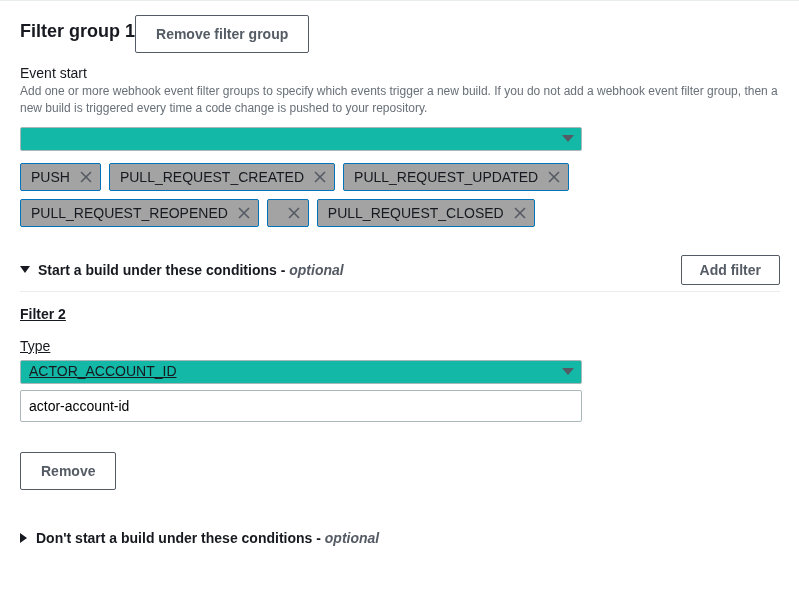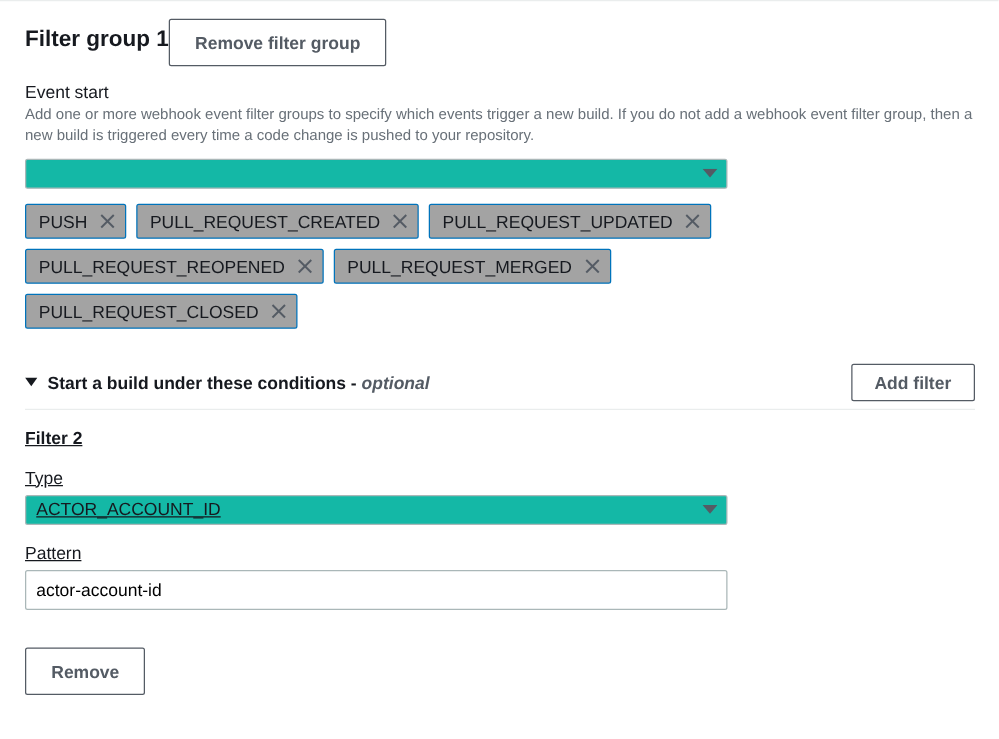--- a/index.html
+++ b/index.html
@@ -205,21 +205,20 @@
       <span class="token">
         <span>PULL_REQUEST_REOPENED</span>
         <span class="token-x">
           <svg width="12" height="12" viewBox="0 0 12 12">
             <line x1="1" y1="1" x2="11" y2="11" stroke="#545b64" stroke-width="1.6"></line>
             <line x1="11" y1="1" x2="1" y2="11" stroke="#545b64" stroke-width="1.6"></line>
           </svg>
         </span>
       </span>
       <span class="token">
-        <span>PULL_REQUEST_MERGED</span>
         <span class="token-x">
           <svg width="12" height="12" viewBox="0 0 12 12">
             <line x1="1" y1="1" x2="11" y2="11" stroke="#545b64" stroke-width="1.6"></line>
             <line x1="11" y1="1" x2="1" y2="11" stroke="#545b64" stroke-width="1.6"></line>
           </svg>
         </span>
       </span>
       <span class="token">
         <span>PULL_REQUEST_CLOSED</span>
         <span class="token-x">
@@ -255,21 +254,20 @@
         <div class="select">
           <span>ACTOR_ACCOUNT_ID</span>
         </div>
         <span class="select-caret">
           <svg width="12" height="8" viewBox="0 0 12 8">
               <polygon points="0,0 12,0 6,7" fill="#545b64"></polygon>
             </svg>
         </span>
       </div>
 
-      <div class="field-label" style="margin-top:14px;">Pattern</div>
       <input class="input" type="text" value="actor-account-id" style="">
 
       <button class="btn" style="margin-top:30px;">Remove</button>
     </div>
   </div>
 
   <div class="expand-row">
     <span>
       <svg width="8" height="10" viewBox="0 0 8 10">
           <polygon points="0,0 0,10 7,5" fill="#16191f"></polygon>

